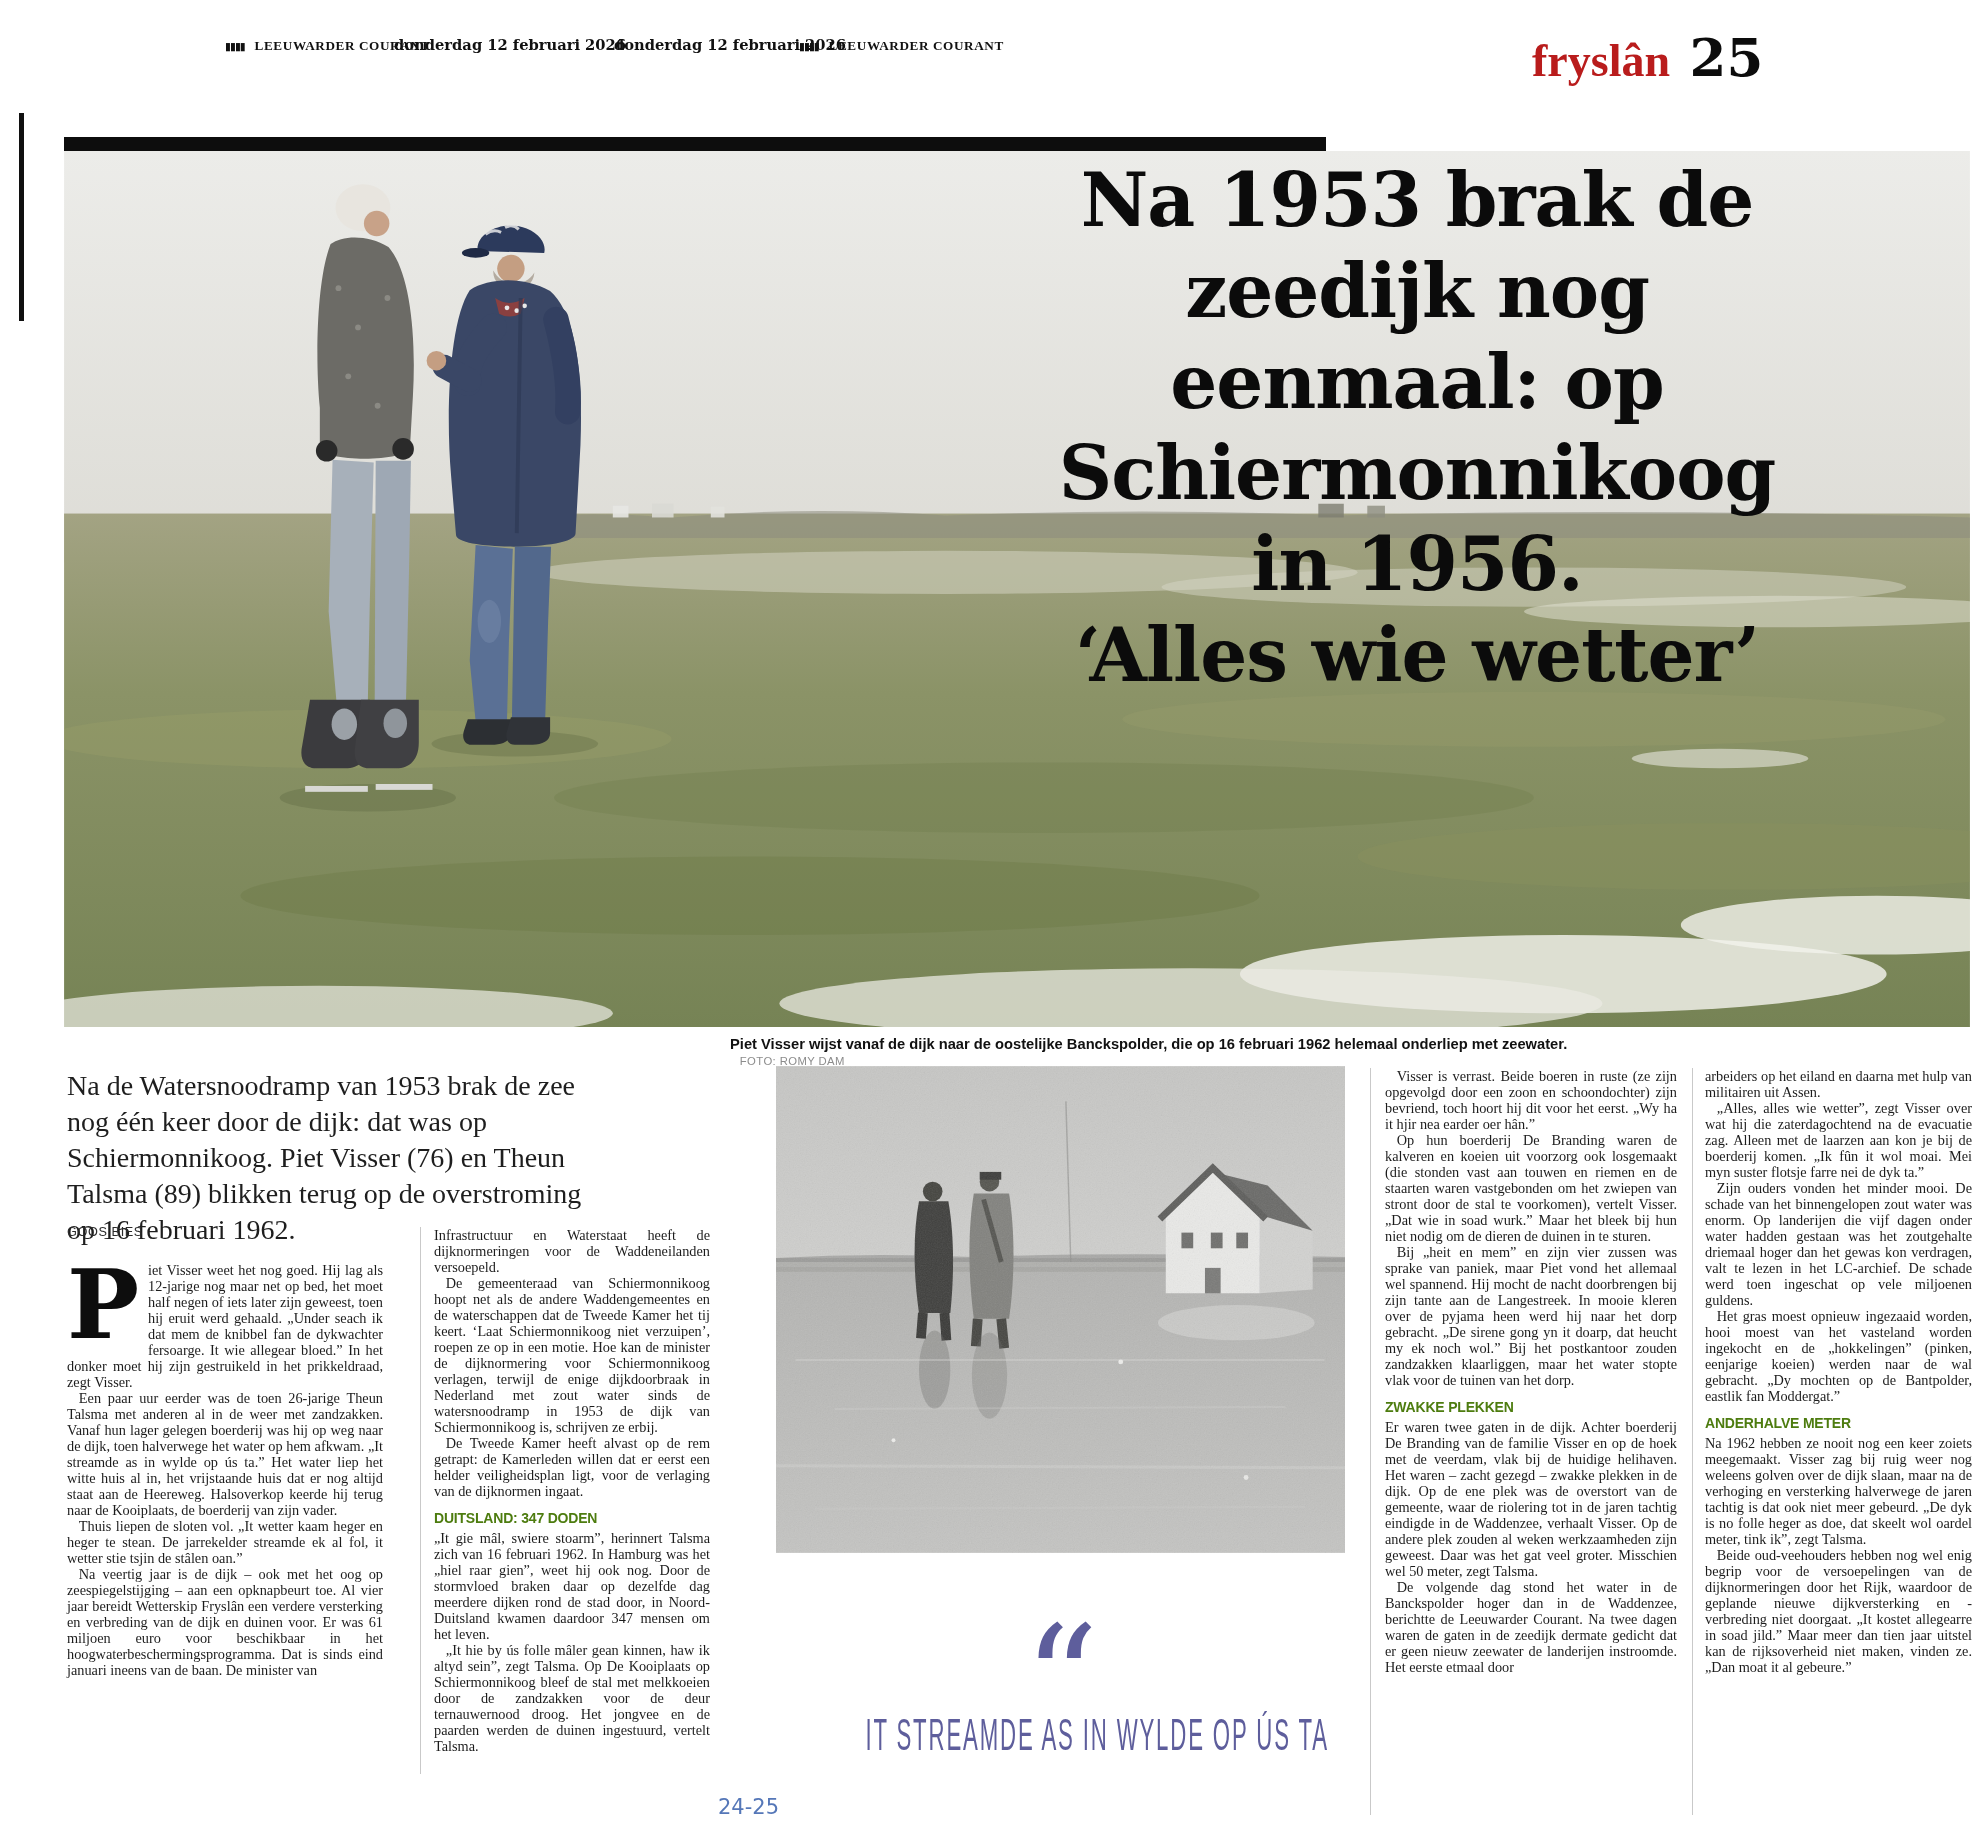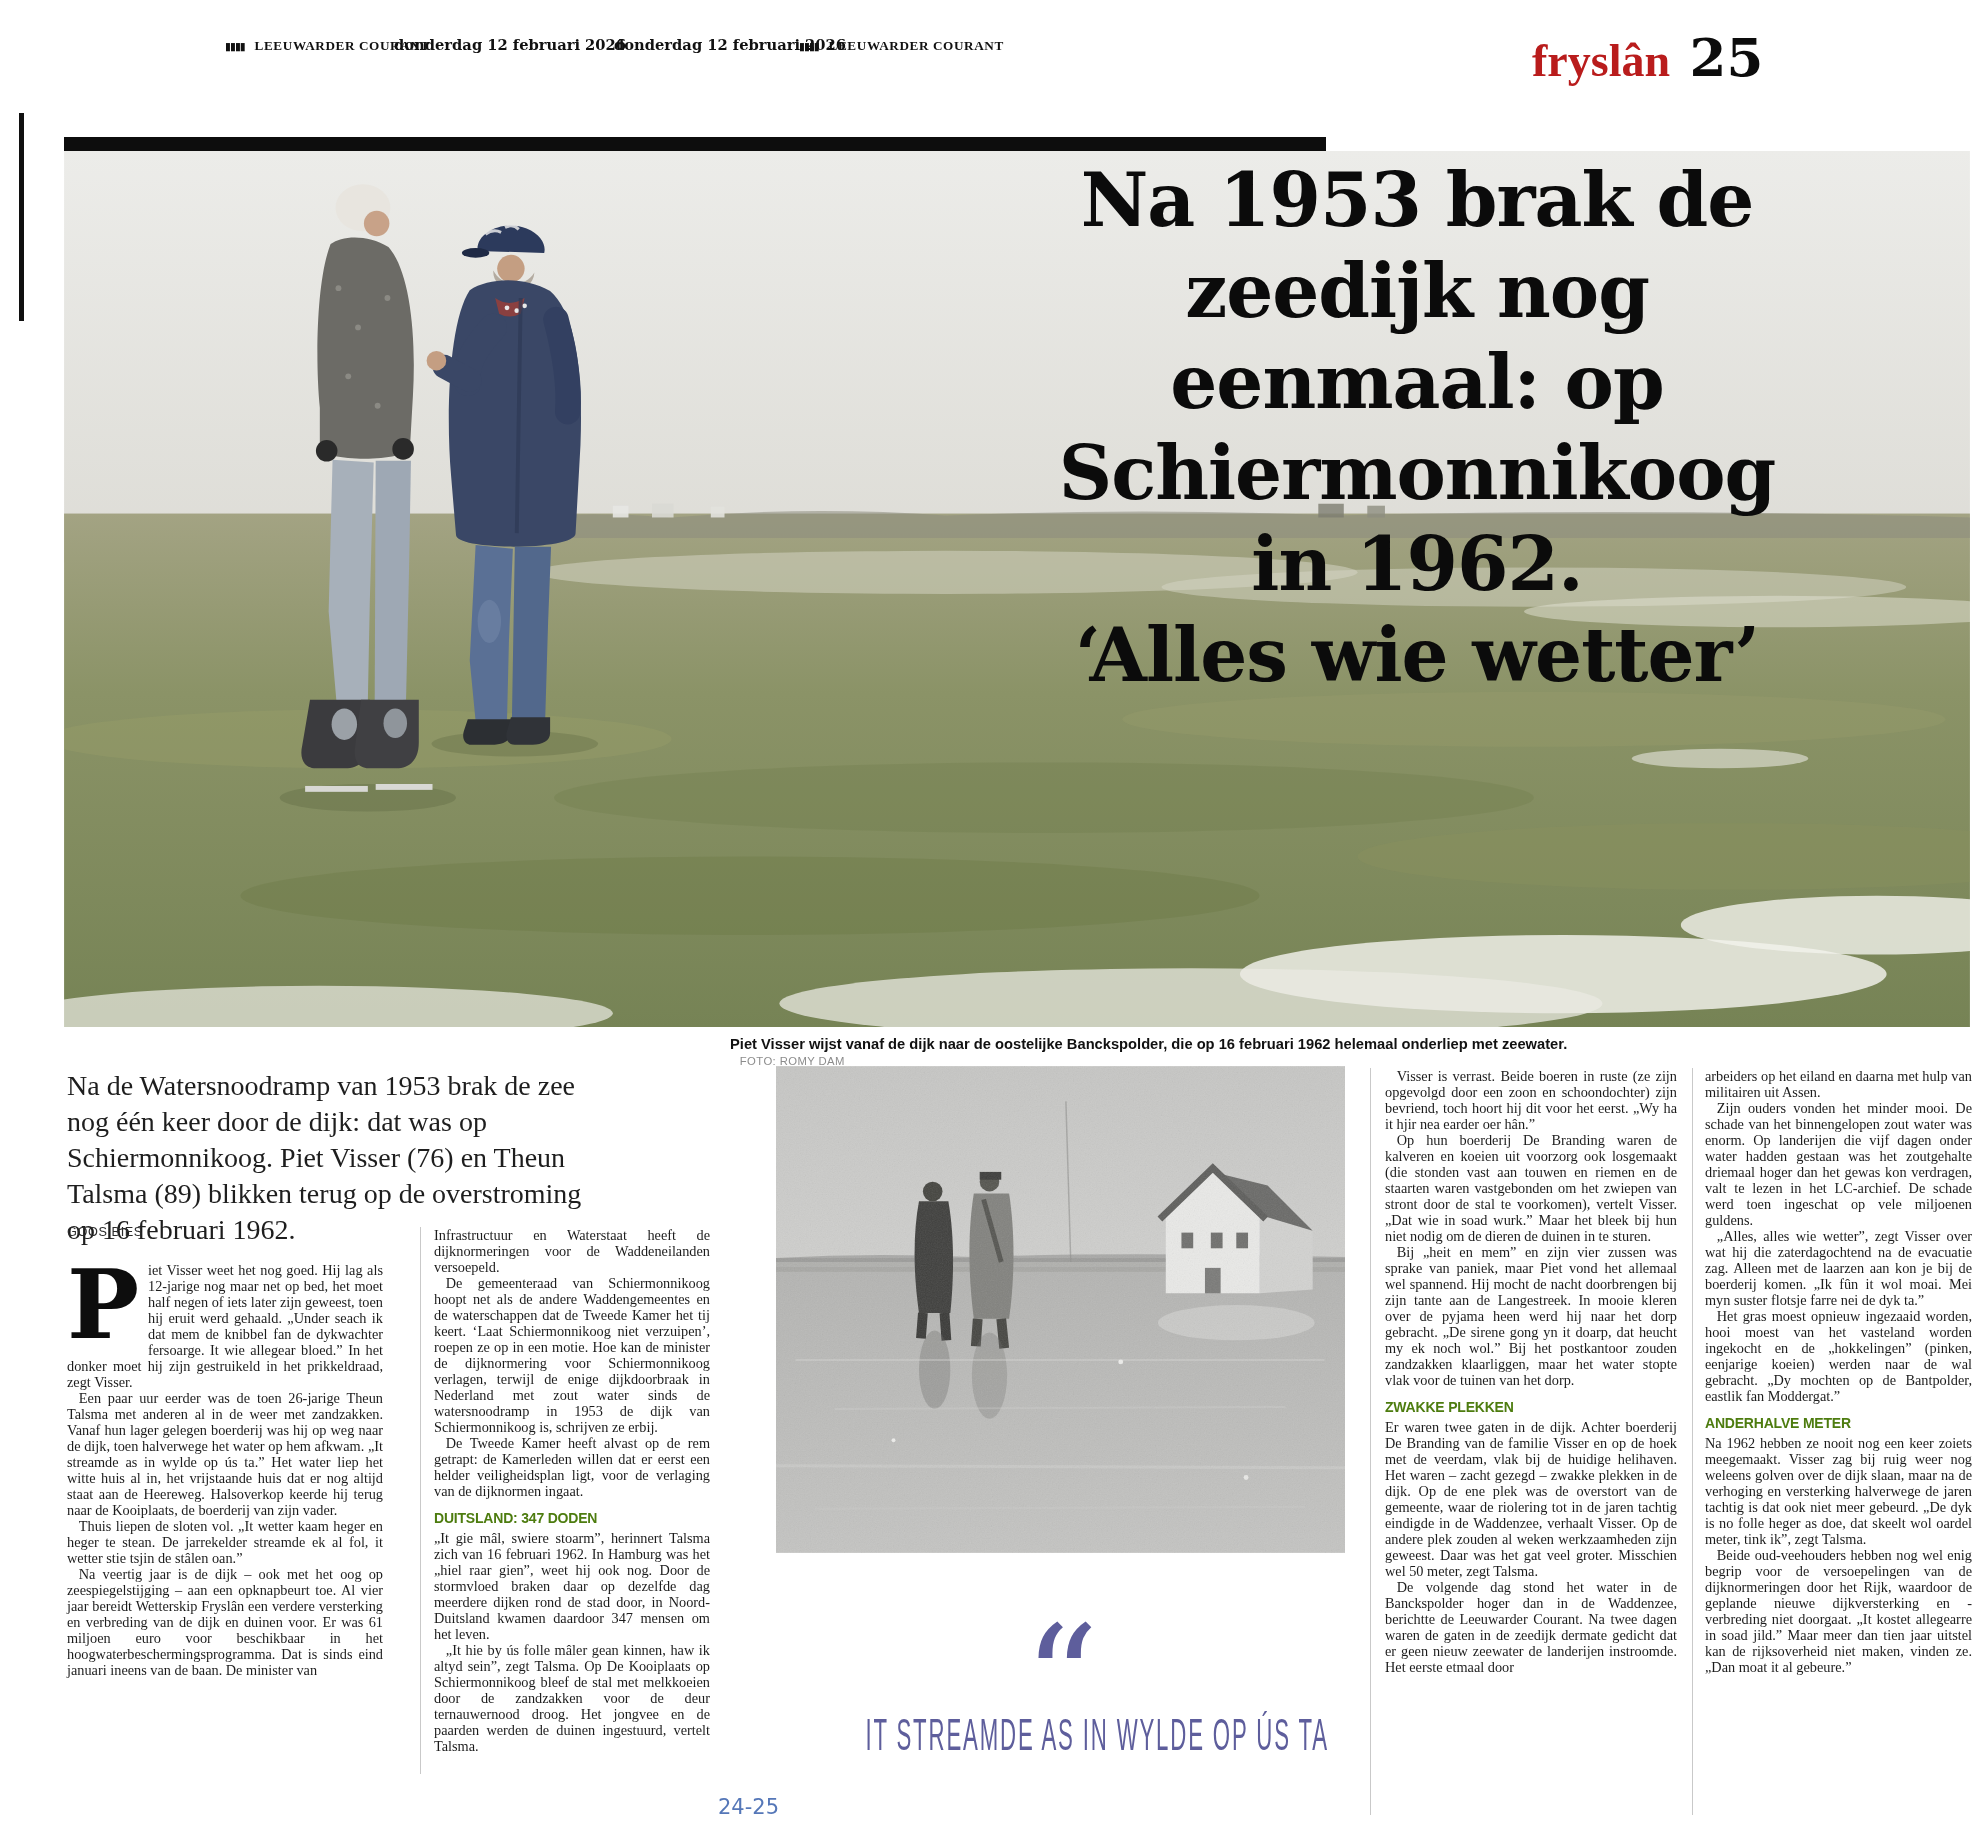--- a/index.html
+++ b/index.html
@@ -171,21 +171,21 @@
         <path d="M456,578 h40 v16 c0,8 -8,12 -18,12 h-18 c-8,0 -10,-8 -8,-14 z" fill="#303338"></path>
       </g>
     </svg>
   </div>
 
   <div class="abs headline">
     <div>Na 1953 brak de</div>
     <div>zeedijk nog</div>
     <div>eenmaal: op</div>
     <div>Schiermonnikoog</div>
-    <div>in 1962.</div>
+    <div>in 1956.</div>
     <div>‘Alles wie wetter’</div>
   </div>
 
   <div class="abs hero-cap">
     <span class="capb">Piet Visser wijst vanaf de dijk naar de oostelijke Banckspolder, die op 16 februari 1962 helemaal onderliep met zeewater.</span>
     <span class="capcredit">FOTO: ROMY DAM</span>
   </div>
 
   <div class="abs intro">Na de Watersnoodramp van 1953 brak de zee nog één keer door de dijk: dat was op Schiermonnikoog. Piet Visser (76) en Theun Talsma (89) blikken terug op de overstroming op 16 februari 1962.</div>
   <div class="abs byline">GOOS BIES</div>
@@ -275,22 +275,22 @@
     <p class="ind">Visser is verrast. Beide boeren in ruste (ze zijn opgevolgd door een zoon en schoondochter) zijn bevriend, toch hoort hij dit voor het eerst. „Wy ha it hjir nea earder oer hân.”</p>
     <p class="ind">Op hun boerderij De Branding waren de kalveren en koeien uit voorzorg ook losgemaakt (die stonden vast aan touwen en riemen en de staarten waren vastgebonden om het zwiepen van stront door de stal te voorkomen), vertelt Visser. „Dat wie in soad wurk.” Maar het bleek bij hun niet nodig om de dieren de duinen in te sturen.</p>
     <p class="ind">Bij „heit en mem” en zijn vier zussen was sprake van paniek, maar Piet vond het allemaal wel spannend. Hij mocht de nacht doorbrengen bij zijn tante aan de Langestreek. In mooie kleren over de pyjama heen werd hij naar het dorp gebracht. „De sirene gong yn it doarp, dat heucht my ek noch wol.” Bij het postkantoor zouden zandzakken klaarliggen, maar het water stopte vlak voor de tuinen van het dorp.</p>
     <div class="subhead">ZWAKKE PLEKKEN</div>
     <p>Er waren twee gaten in de dijk. Achter boerderij De Branding van de familie Visser en op de hoek met de veerdam, vlak bij de huidige helihaven. Het waren – zacht gezegd – zwakke plekken in de dijk. Op de ene plek was de overstort van de gemeente, waar de riolering tot in de jaren tachtig eindigde in de Waddenzee, verhaalt Visser. Op de andere plek zouden al weken werkzaamheden zijn geweest. Daar was het gat veel groter. Misschien wel 50 meter, zegt Talsma.</p>
     <p class="ind">De volgende dag stond het water in de Banckspolder hoger dan in de Waddenzee, berichtte de Leeuwarder Courant. Na twee dagen waren de gaten in de zeedijk dermate gedicht dat er geen nieuw zeewater de landerijen instroomde. Het eerste etmaal door</p>
   </div>
 
   <div class="abs col col4">
     <p>arbeiders op het eiland en daarna met hulp van militairen uit Assen.</p>
+    <p class="ind">„Alles, alles wie wetter”, zegt Visser over wat hij die zaterdagochtend na de evacuatie zag. Alleen met de laarzen aan kon je bij de boerderij komen. „Ik fûn it wol moai. Mei myn suster flotsje farre nei de dyk ta.”</p>
     <p class="ind">Zijn ouders vonden het minder mooi. De schade van het binnengelopen zout water was enorm. Op landerijen die vijf dagen onder water hadden gestaan was het zoutgehalte driemaal hoger dan het gewas kon verdragen, valt te lezen in het LC-archief. De schade werd toen ingeschat op vele miljoenen guldens.</p>
-    <p class="ind">„Alles, alles wie wetter”, zegt Visser over wat hij die zaterdagochtend na de evacuatie zag. Alleen met de laarzen aan kon je bij de boerderij komen. „Ik fûn it wol moai. Mei myn suster flotsje farre nei de dyk ta.”</p>
     <p class="ind">Het gras moest opnieuw ingezaaid worden, hooi moest van het vasteland worden ingekocht en de „hokkelingen” (pinken, eenjarige koeien) werden naar de wal gebracht. „Dy mochten op de Bantpolder, eastlik fan Moddergat.”</p>
     <div class="subhead">ANDERHALVE METER</div>
     <p>Na 1962 hebben ze nooit nog een keer zoiets meegemaakt. Visser zag bij ruig weer nog weleens golven over de dijk slaan, maar na de verhoging en versterking halverwege de jaren tachtig is dat ook niet meer gebeurd. „De dyk is no folle heger as doe, dat skeelt wol oardel meter, tink ik”, zegt Talsma.</p>
     <p class="ind">Beide oud-veehouders hebben nog wel enig begrip voor de versoepelingen van de dijknormeringen door het Rijk, waardoor de geplande nieuwe dijkversterking en -verbreding niet doorgaat. „It kostet allegearre in soad jild.” Maar meer dan tien jaar uitstel kan de rijksoverheid niet maken, vinden ze. „Dan moat it al gebeure.”</p>
   </div>
 
   <div class="abs pullquote">
     <span class="qmark">“</span>
     <span class="qtext">IT STREAMDE AS IN WYLDE OP ÚS TA</span>
   </div>

